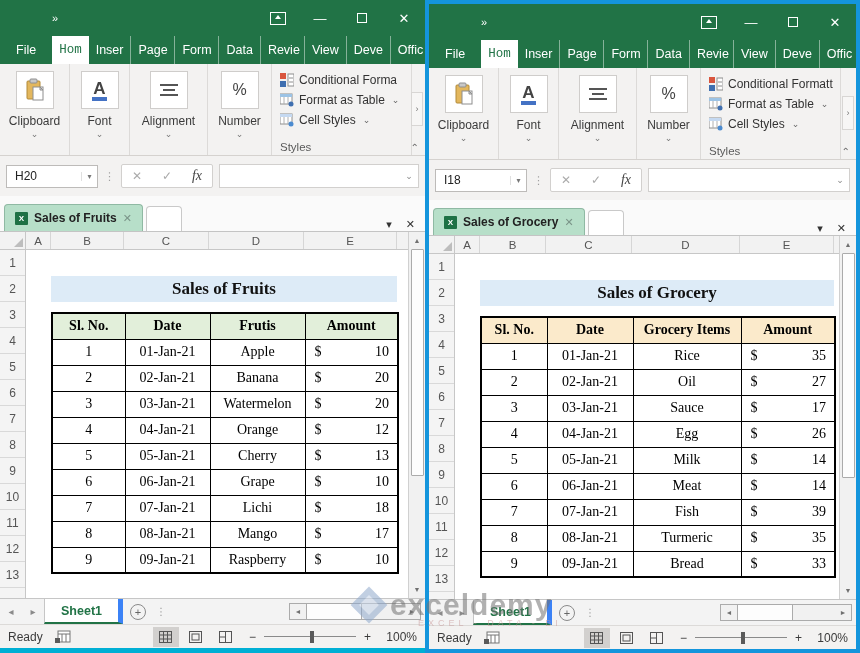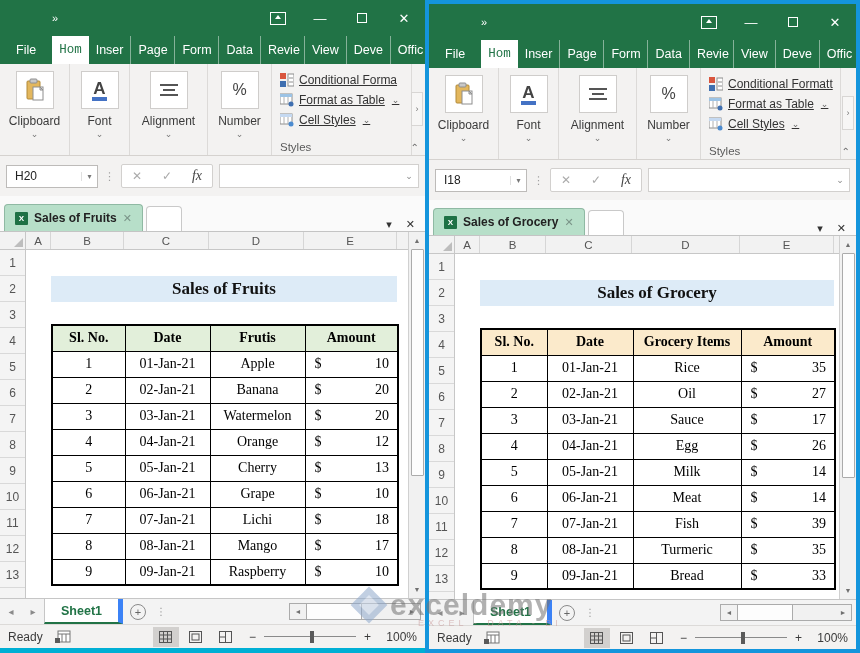--- a/index.html
+++ b/index.html
@@ -35,21 +35,21 @@
   .g-clip{width:70px;} .g-font{width:60px;} .g-align{width:78px;} .g-num{width:64px;}
   .big-icon { width:38px; height:38px; background:#fff; border:1px solid #CFCDCB; display:flex; align-items:center; justify-content:center; }
   .rg-label { font-size:12px; color:#3B3B3B; margin-top:5px; }
   .rg-chev { font-size:9px; color:#777; margin-top:1px; }
   .font-a { font-size:17px; font-weight:bold; color:#444; border-bottom:4px solid #4472C4; line-height:17px; padding:0 1px; }
   .align-glyph { width:18px; display:flex; flex-direction:column; gap:3px; }
   .align-glyph i { display:block; height:2px; background:#555; }
   .align-glyph i:nth-child(2){ margin:0 3px; }
   .pct { font-size:16px; color:#444; }
   .g-styles { display:flex; flex-direction:column; padding:6px 0 2px 8px; width:140px; border-right:1px solid #DCDAD8; overflow:hidden; }
-  .style-row { display:flex; align-items:center; gap:5px; height:20px; white-space:nowrap; font-size:12px; color:#333; overflow:hidden;text-decoration:underline; }
+  .style-row { display:flex; align-items:center; gap:5px; height:20px; white-space:nowrap; font-size:12px; color:#333; overflow:hidden; }
   .style-row .schev { font-size:9px; color:#666; margin-left:2px; }
   .styles-label { margin-top:auto; text-align:left; font-size:11.5px; color:#5A5A5A; padding-right:18px; }
   .ribbon-more { position:absolute; right:2px; top:28px; width:12px; height:34px; display:flex; align-items:center; justify-content:center; font-size:9px; color:#777; border:1px solid #D8D6D4; background:#F7F6F5; }
   .ribbon-collapse { position:absolute; right:6px; bottom:2px; font-size:10px; color:#666; }
   .cf-icon, .tbl-icon { flex:none; }
 
   
   .fbar { height:40px; background:#F3F2F1; display:flex; align-items:center; padding:0 6px; flex:none; gap:6px; }
   .namebox { width:92px; height:23px; background:#fff; border:1px solid #BDBBB9; display:flex; align-items:center; font-size:12px; color:#222; }
   .namebox .nb-text { padding-left:8px; flex:1; }
@@ -80,21 +80,21 @@
   .cornercell { width:26px; flex:none; border-right:1px solid #C7C7C7; position:relative; background:#F2F2F2; }
   .cornercell::after{ content:""; position:absolute; right:2px; bottom:2px; border-left:9px solid transparent; border-bottom:9px solid #BDBDBD; }
   .chcell { display:flex; align-items:center; justify-content:center; border-right:1px solid #D6D6D6; }
   .grid-body { flex:1; min-height:0; display:flex; overflow:hidden; }
   .rownums { width:26px; flex:none; background:#F4F4F4; border-right:1px solid #C7C7C7; display:flex; flex-direction:column; font-size:12px; color:#555; }
   .rnum { height:26px; flex:none; display:flex; align-items:center; justify-content:center; border-bottom:1px solid #D9D9D9; }
   .cells { flex:1; position:relative; background:#fff; overflow:hidden; }
   .sheet-title { position:absolute; top:26px; height:26px; display:flex; align-items:center; justify-content:center; background:#DDEBF7; font-family:"Liberation Serif", serif; font-weight:bold; font-size:17px; color:#111; }
   .w0 .sheet-title { left:25px; width:346px; }
   .w1 .sheet-title { left:25px; width:354px; }
-  .data-table { position:absolute; top:74px; border-collapse:collapse; table-layout:fixed; font-family:"Liberation Serif", serif; font-size:14px; color:#000; border:2px solid #000; }
+  .data-table { position:absolute; top:62px; border-collapse:collapse; table-layout:fixed; font-family:"Liberation Serif", serif; font-size:14px; color:#000; border:2px solid #000; }
   .w0 .data-table { left:25px; width:346px; }
   .w1 .data-table { left:25px; width:354px; }
   .data-table th, .data-table td { border:1px solid #000; height:26px; text-align:center; padding:0 2px; overflow:hidden; white-space:nowrap; }
   .data-table th { font-weight:bold; }
   .w0 .data-table th { background:#E2EFDA; }
   .w1 .data-table th { background:#FBEACB; }
   td.amt { text-align:right; padding-right:8px; }
   td.amt .cur { float:left; padding-left:7px; }
   .vscroll { width:17px; flex:none; background:#F1F1F1; border-left:1px solid #D0D0D0; display:flex; flex-direction:column; align-items:center; }
   .vs-btn { height:17px; width:100%; display:flex; align-items:center; justify-content:center; font-size:7px; color:#707070; flex:none; }

